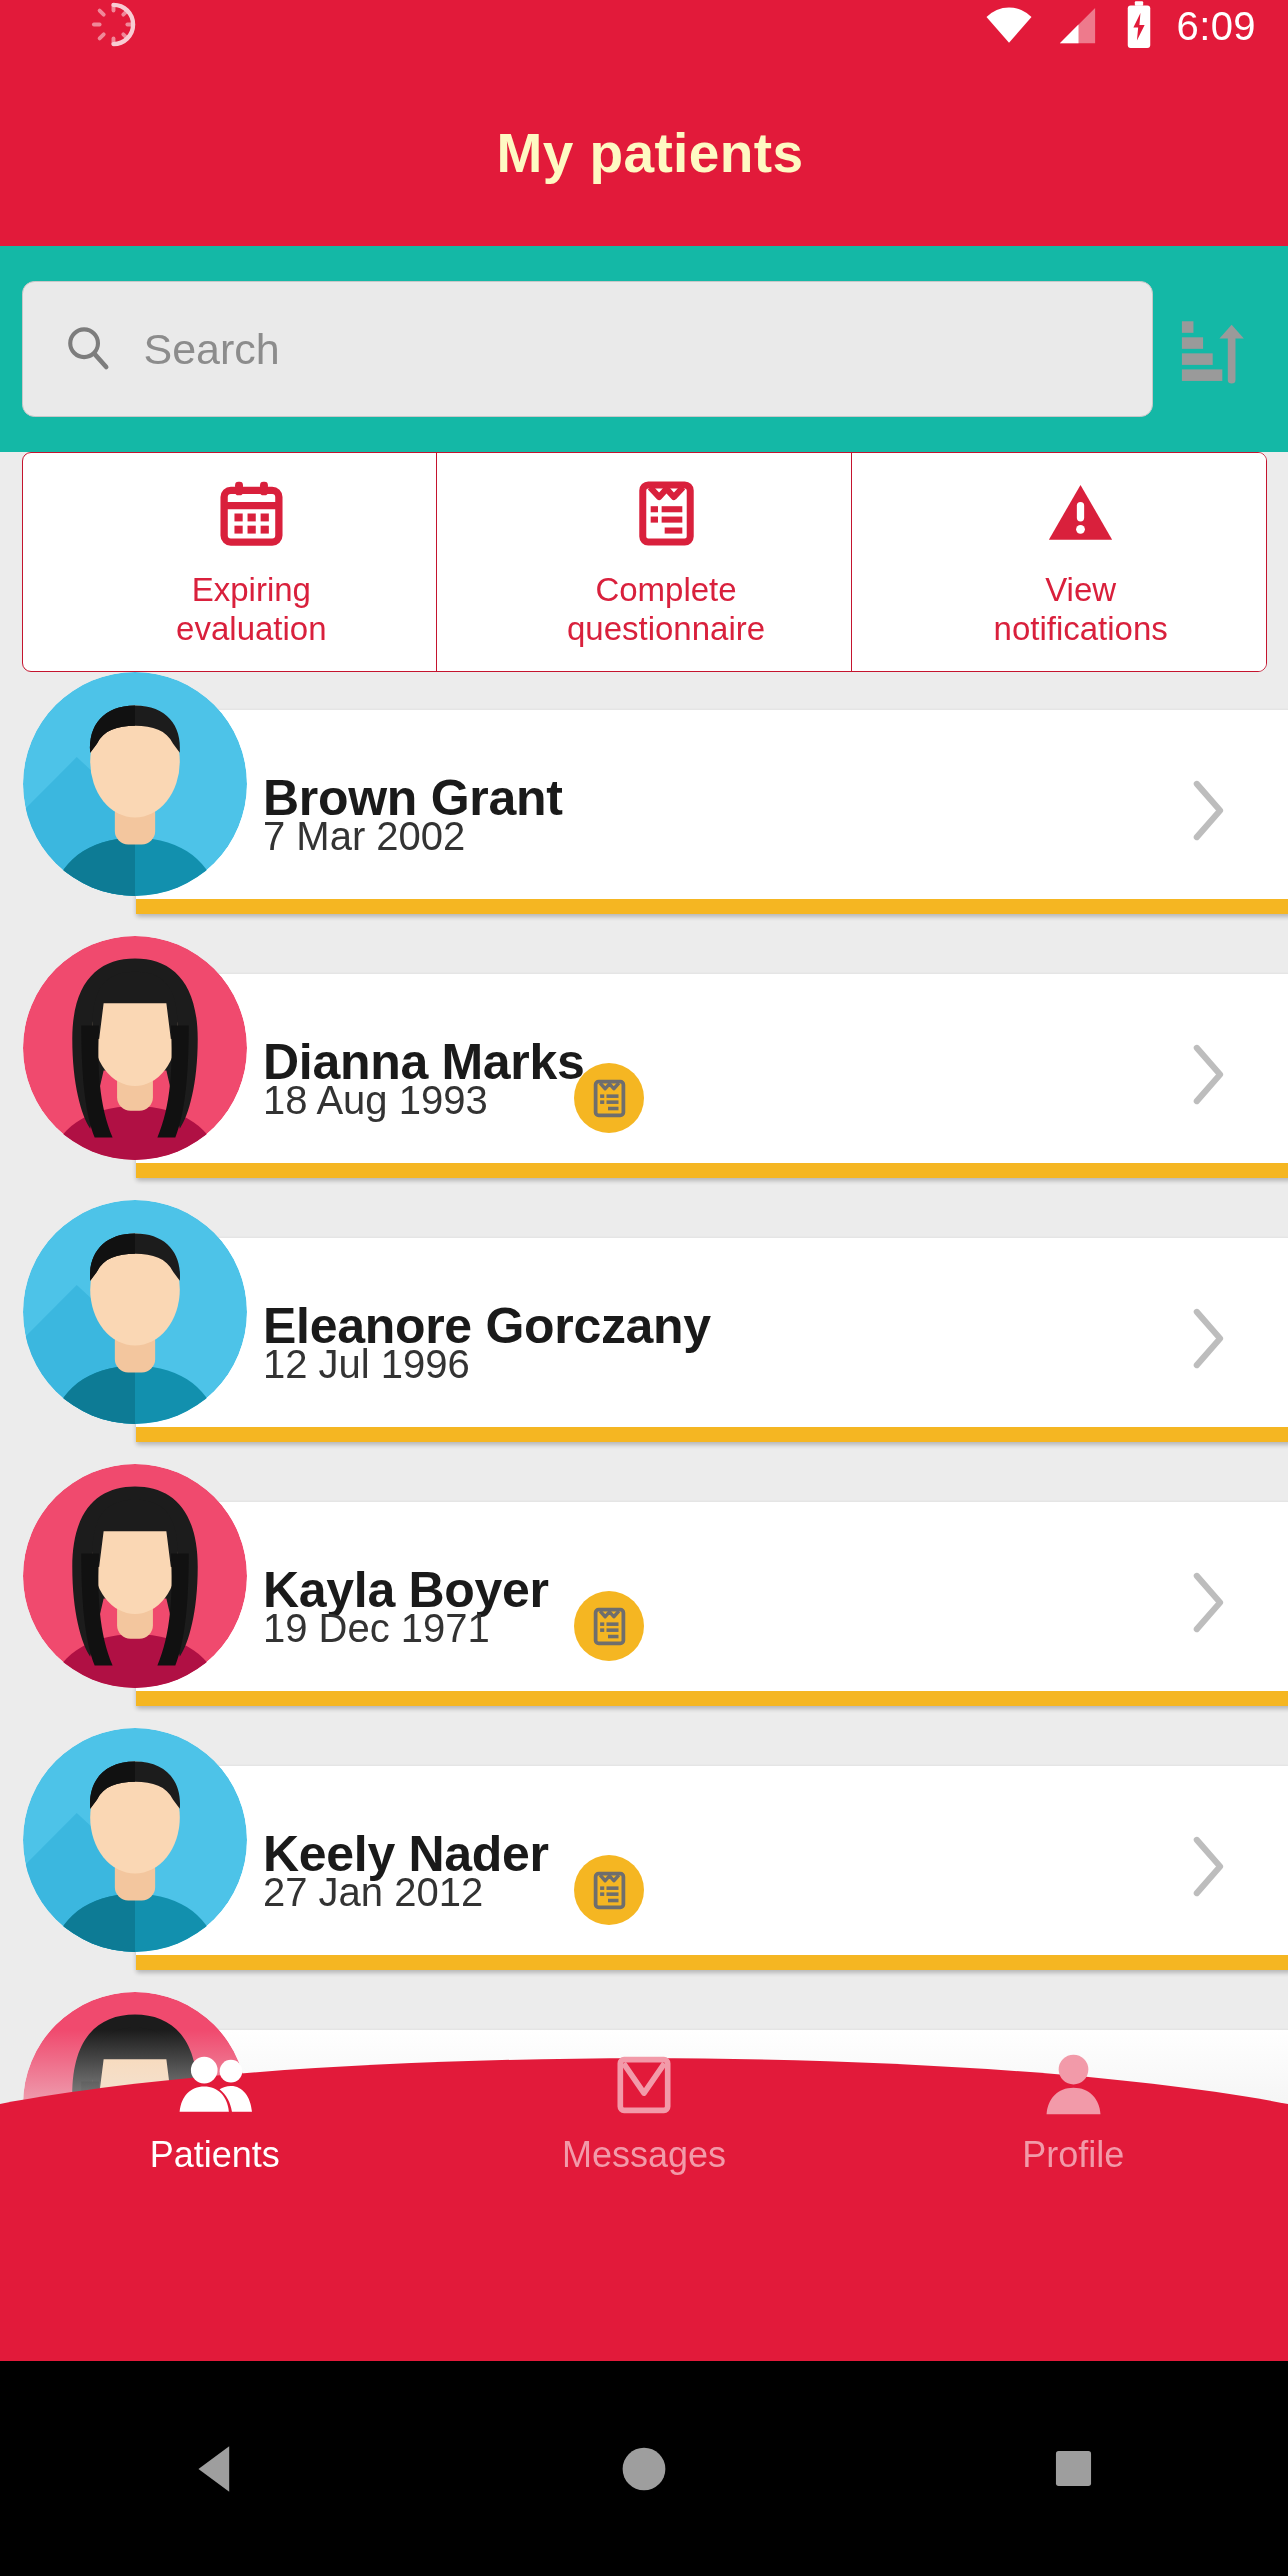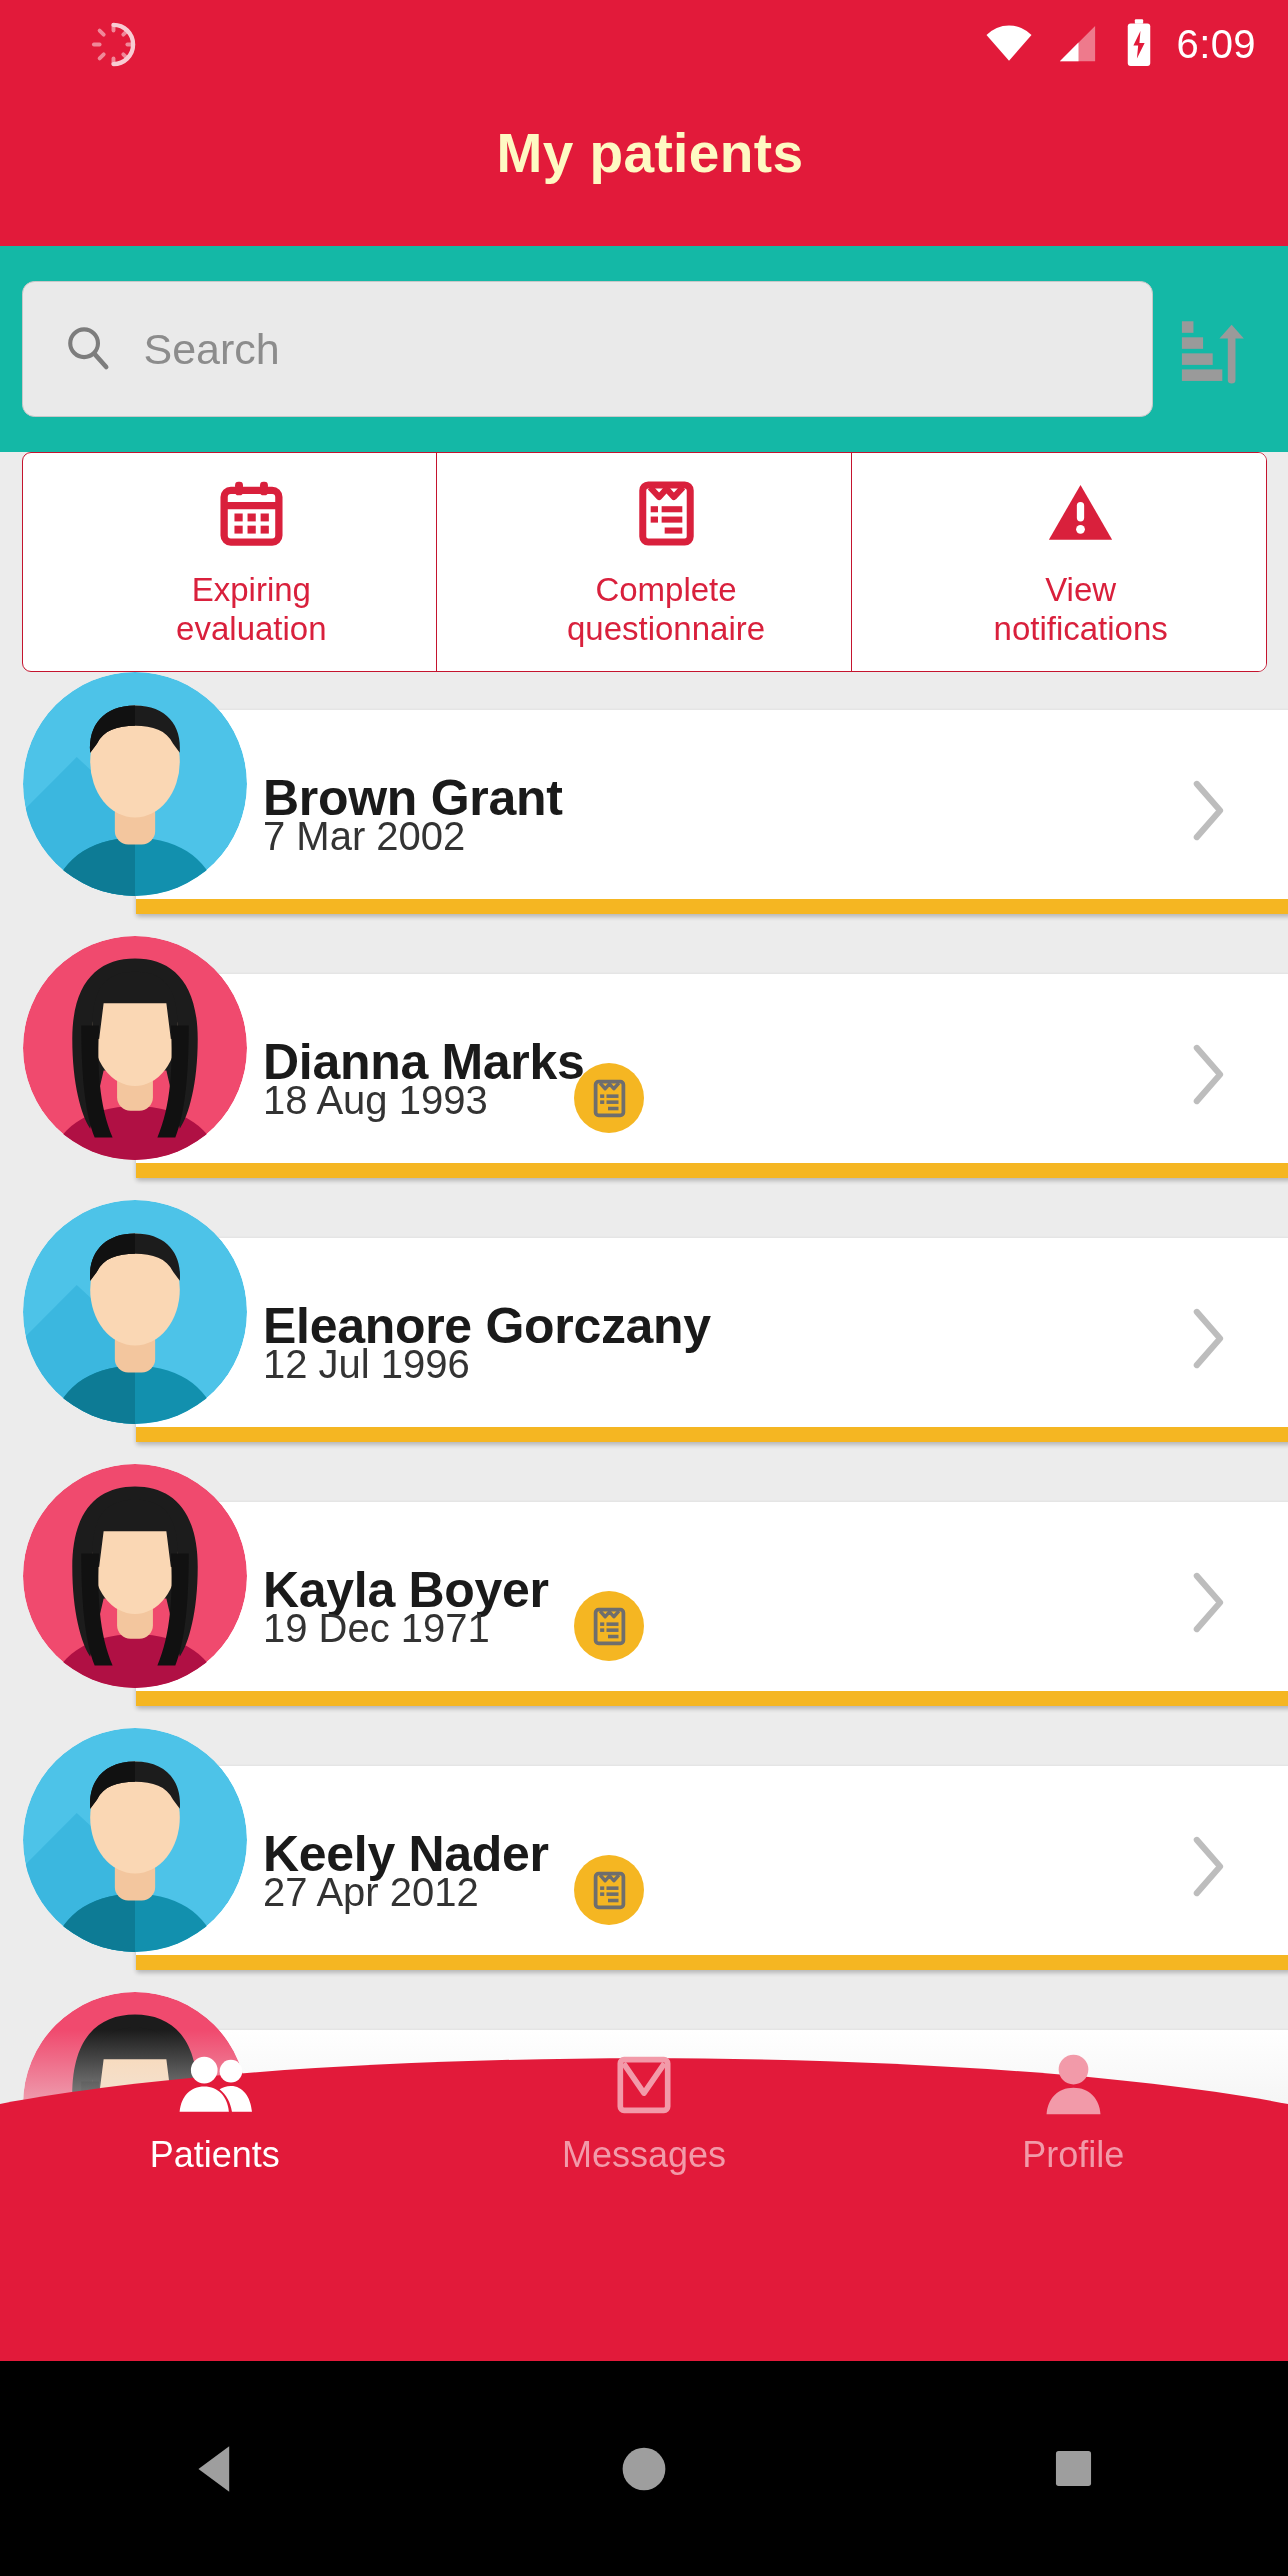--- a/index.html
+++ b/index.html
@@ -4,21 +4,21 @@
 <style>
   * { margin:0; padding:0; box-sizing:border-box; }
   html,body { width:1288px; height:2576px; background:#000; }
   body { font-family:"Liberation Sans", sans-serif; -webkit-font-smoothing:antialiased; }
 
   #screen { position:relative; width:1288px; height:2576px; overflow:hidden; background:#ECECEC; }
 
   
   .statusbar {
     position:absolute; top:0; left:0; width:1288px; height:89px;
-    background:#E21A3A; display:flex; align-items:center;
+    background:#E21A3A; display:flex; align-items:flex-start;
     padding:0 32px 0 89px;
   }
   .sb-left { flex:0 0 auto; display:flex; align-items:center; }
   .sb-spacer { flex:1 1 auto; }
   .sb-right { flex:0 0 auto; display:flex; align-items:center; gap:19.7px; }
   .clock { color:#fff; font-size:40px; letter-spacing:0.4px; }
 
   .loader { width:49px; height:49px; position:relative; opacity:.78; }
   .loader svg { display:block; }
 
@@ -383,21 +383,21 @@
           <path d="M31 40 C31 22 38 16 50 16 C62 16 69 22 69 40 C69 44 68 46 66 46 L64 30 L36 30 L34 46 C32 46 31 44 31 40 Z" fill="#1C1C1C"></path>
           <path d="M26 40 C26 64 28 80 32 90 L40 90 C34 76 33 58 34 40 Z" fill="#111111"></path>
           <path d="M74 40 C74 64 72 80 68 90 L60 90 C66 76 67 58 66 40 Z" fill="#111111"></path>
         </svg>
       </div>
     </div>
 
     <div class="row">
       <div class="card">
         <div class="pname">Keely Nader</div>
-        <div class="pdate">27 Apr 2012</div>
+        <div class="pdate">27 Jan 2012</div>
         <div class="badges">
           <span class="badge">
             <svg width="45" height="45" viewBox="0 0 24 24">
               <rect x="4.6" y="3.0" width="14.8" height="18.0" rx="1.6" fill="none" stroke="#6E6E6E" stroke-width="2.0"></rect>
               <path d="M7.0 3.8 L9.7 6.8 L12.0 4.2 L14.3 6.8 L17.0 3.8" fill="none" stroke="#6E6E6E" stroke-width="1.8" stroke-linejoin="round"></path>
               <rect x="7.0" y="9.8" width="2.2" height="1.9" fill="#6E6E6E"></rect>
               <rect x="10.4" y="9.8" width="6.4" height="1.9" fill="#6E6E6E"></rect>
               <rect x="7.0" y="13.0" width="2.2" height="1.9" fill="#6E6E6E"></rect>
               <rect x="10.4" y="13.0" width="6.4" height="1.9" fill="#6E6E6E"></rect>
               <rect x="11.2" y="16.4" width="5.6" height="1.9" fill="#6E6E6E"></rect>

